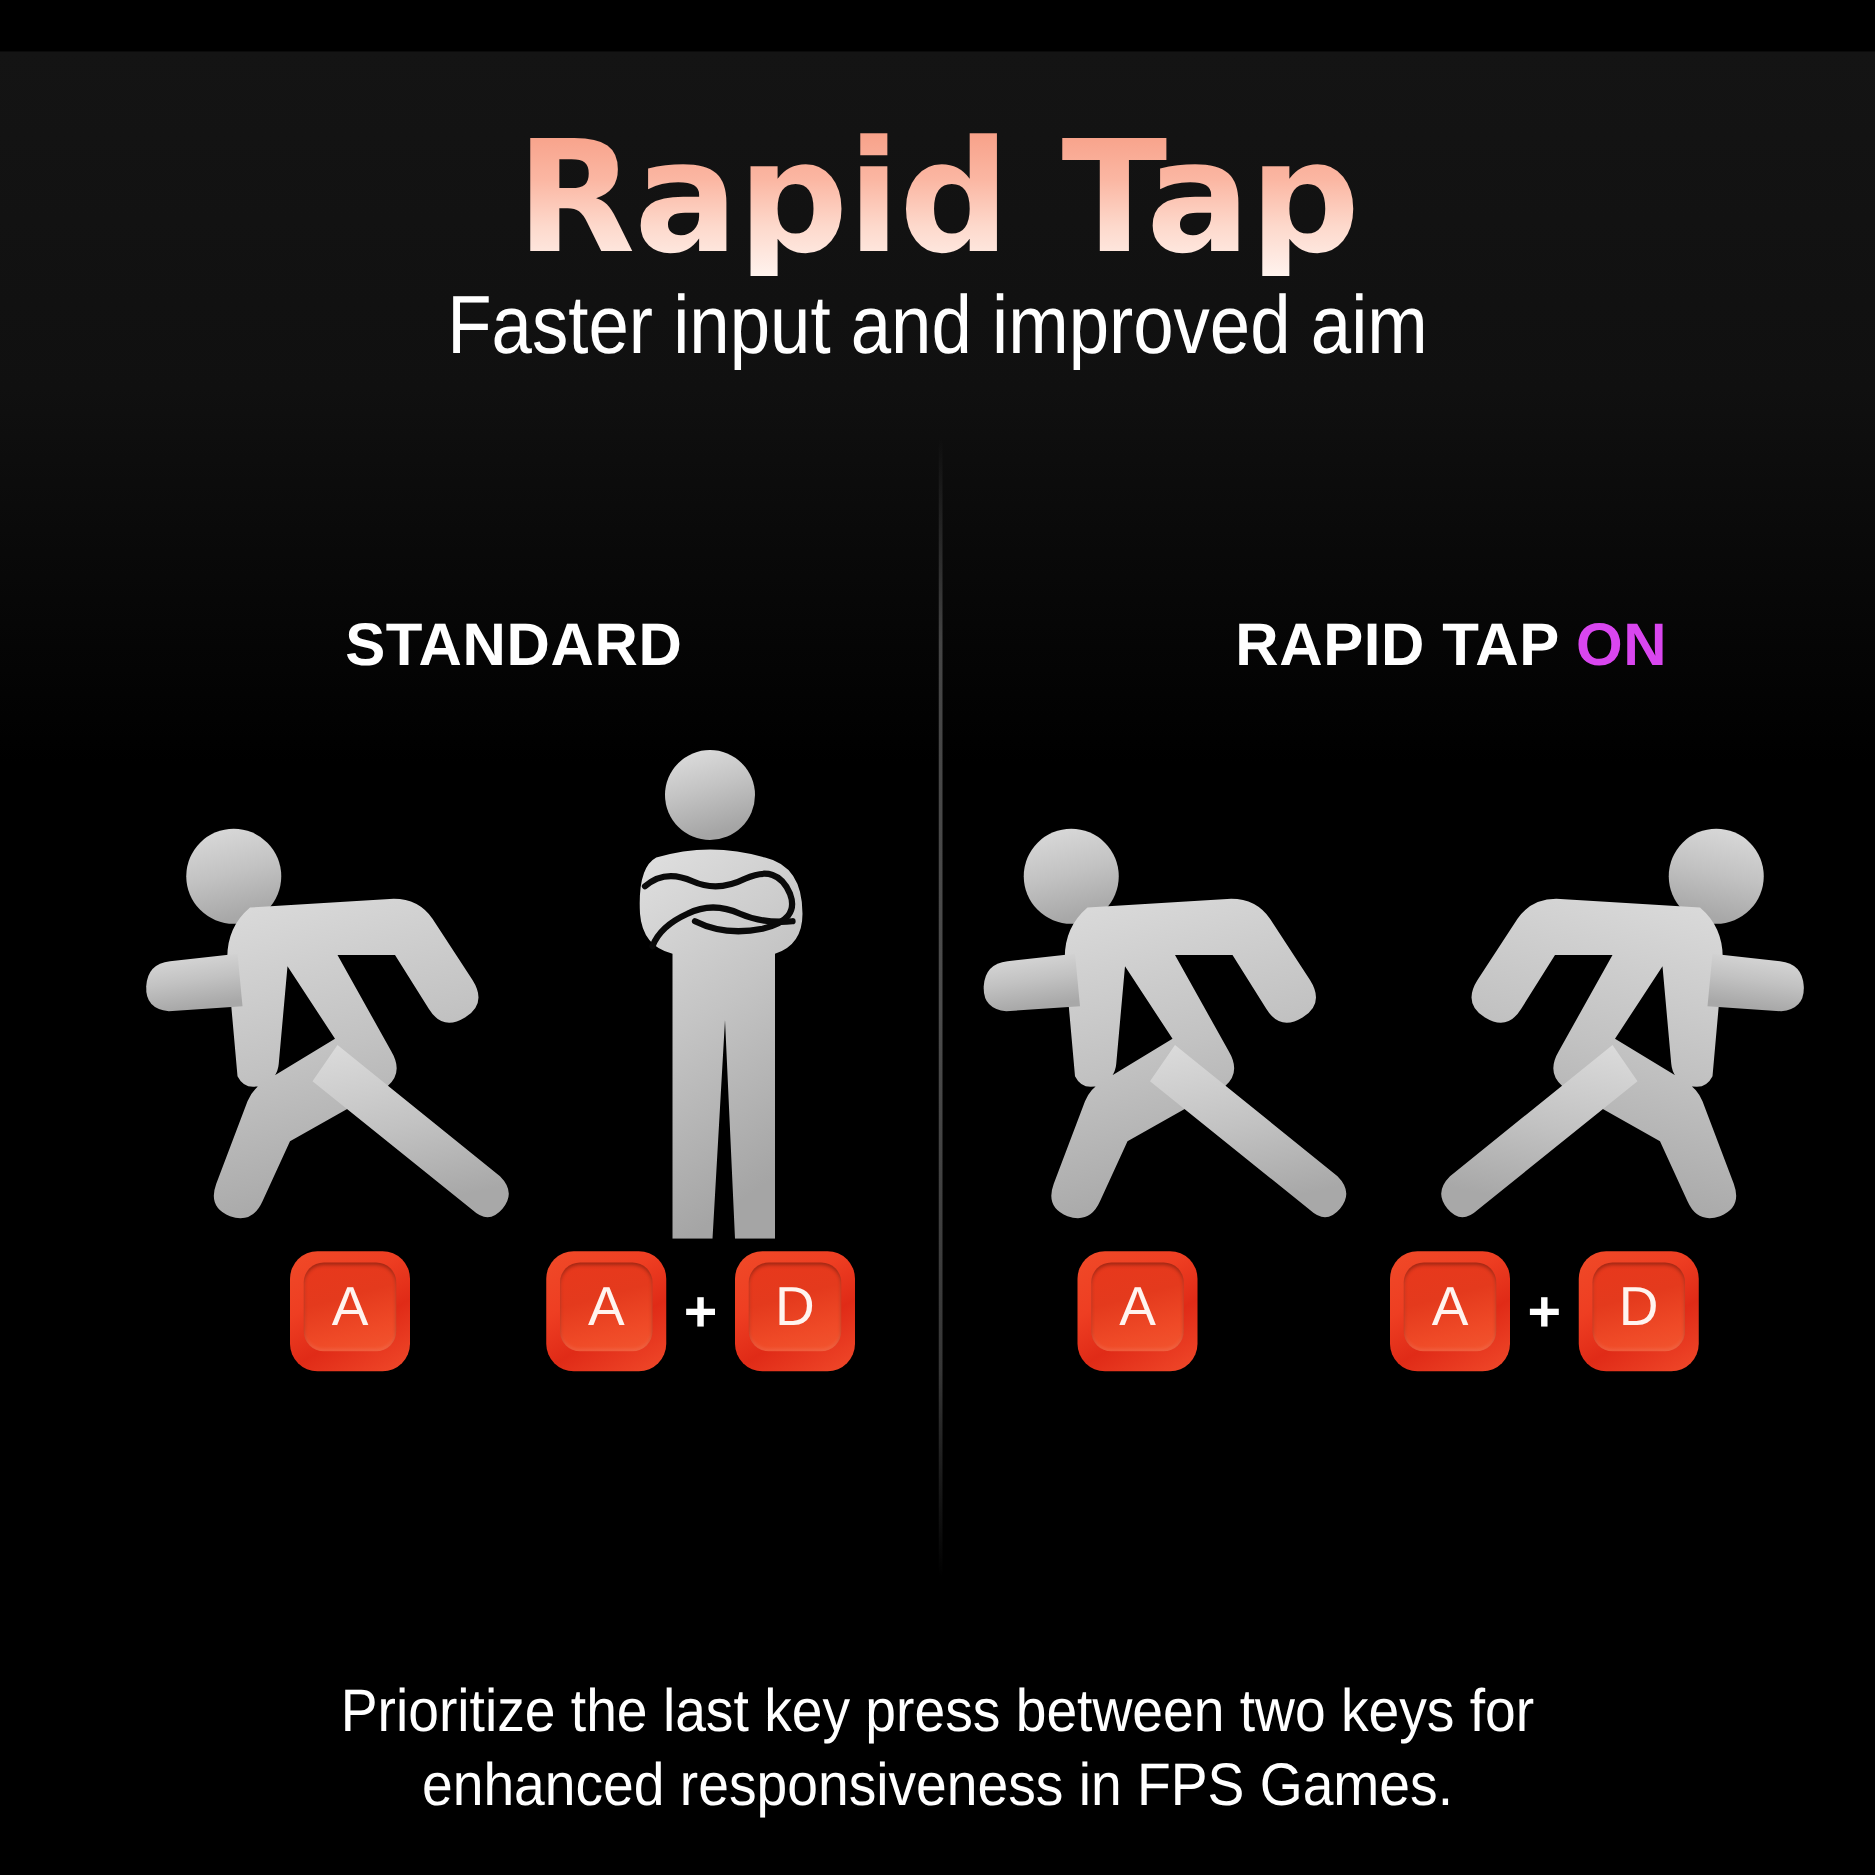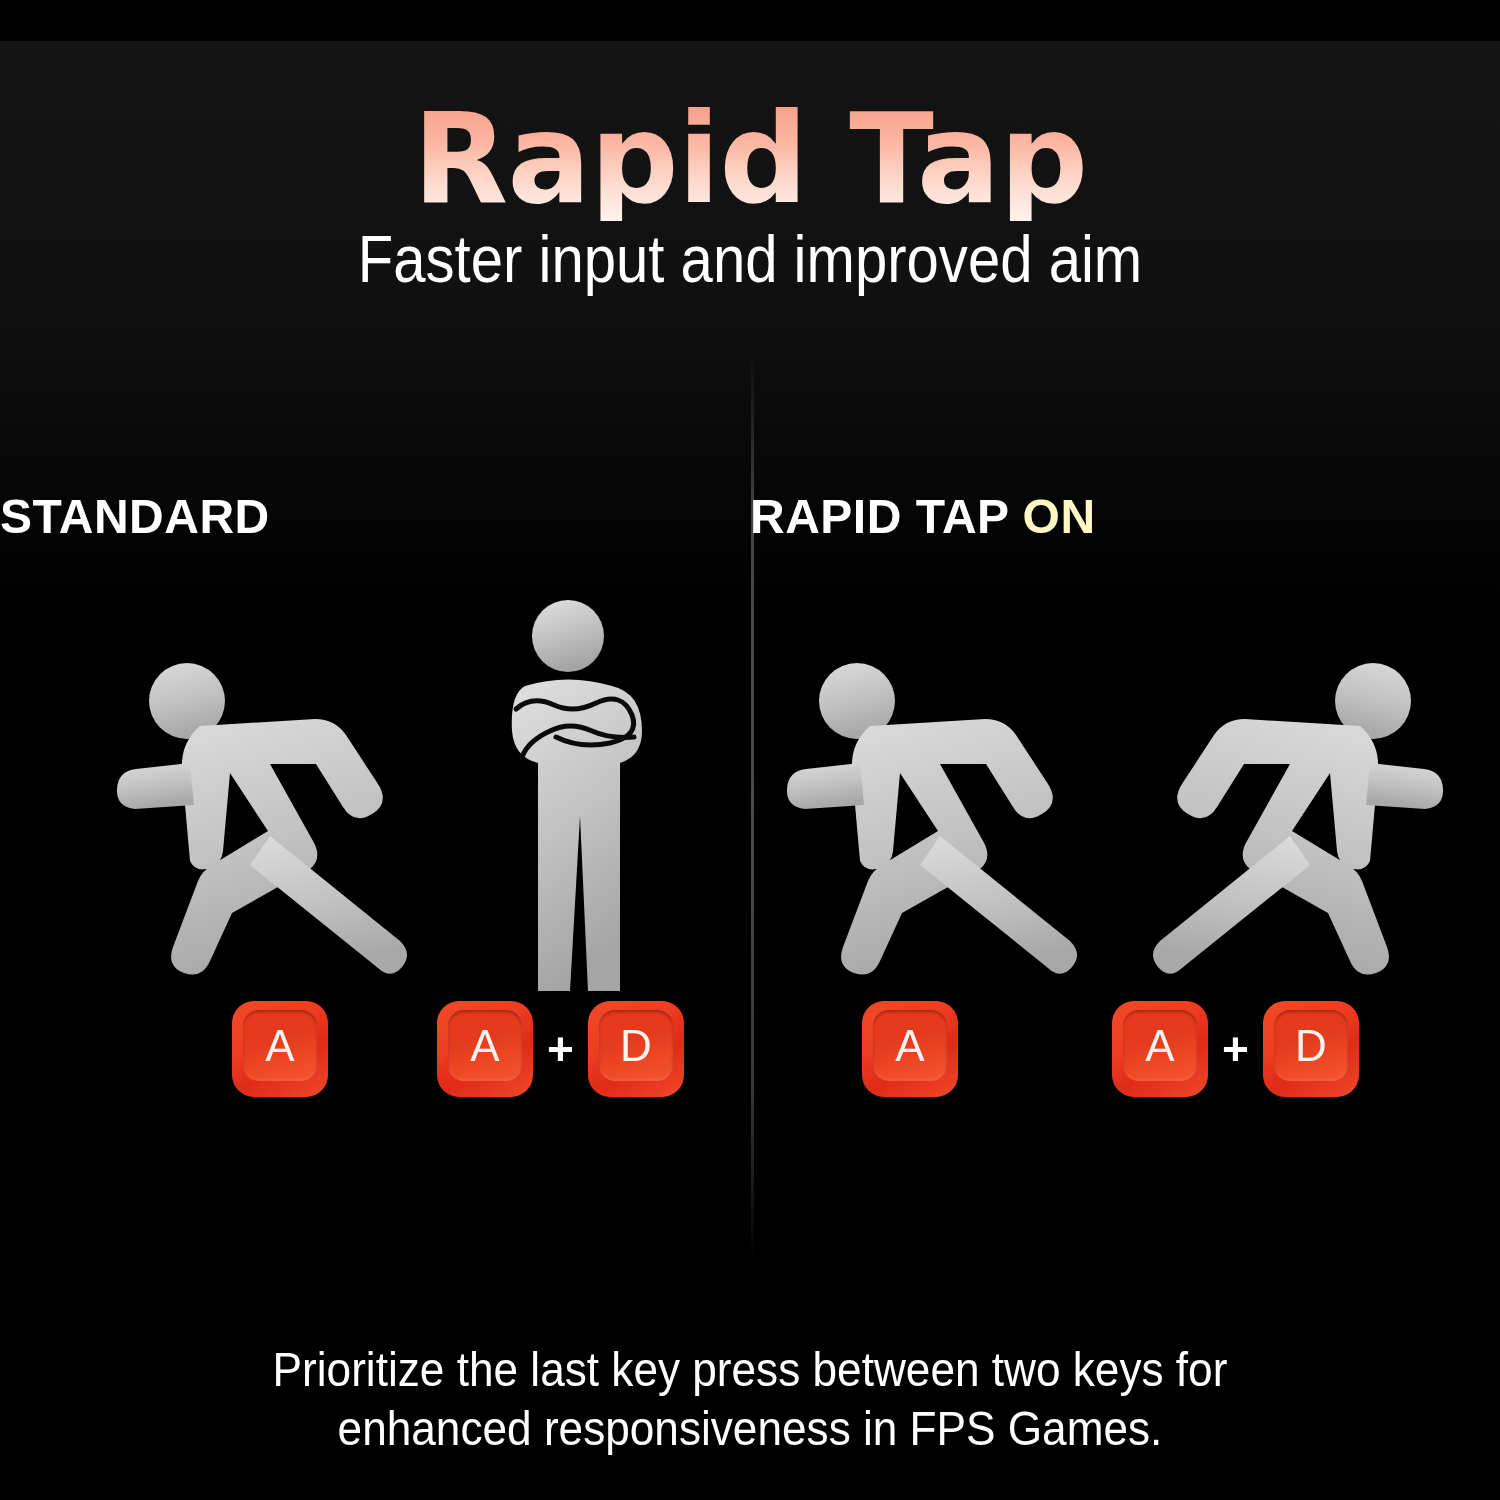--- a/index.html
+++ b/index.html
@@ -77,28 +77,30 @@
     height: 700px;
   }
   .panel.left  { left: 0; }
   .panel.right { left: 750px; }
 
   .panel-label {
     position: absolute;
     top: 18px;
     left: 0;
     width: 750px;
+    text-align: center;
     font-size: 48px;
     font-weight: 700;
     letter-spacing: 0.5px;
     color: #ffffff;
     white-space: nowrap;
     font-family: "Liberation Sans", sans-serif;
-  }
-  .panel-label .on { color: #fef9c3; }
+    padding-left: 36px;
+  }
+  .panel-label .on { color: #d946ef; }
 
   
   .figures {
     position: absolute;
     top: 100px;
     left: 0;
     width: 750px;
     height: 420px;
   }
   .fig {

